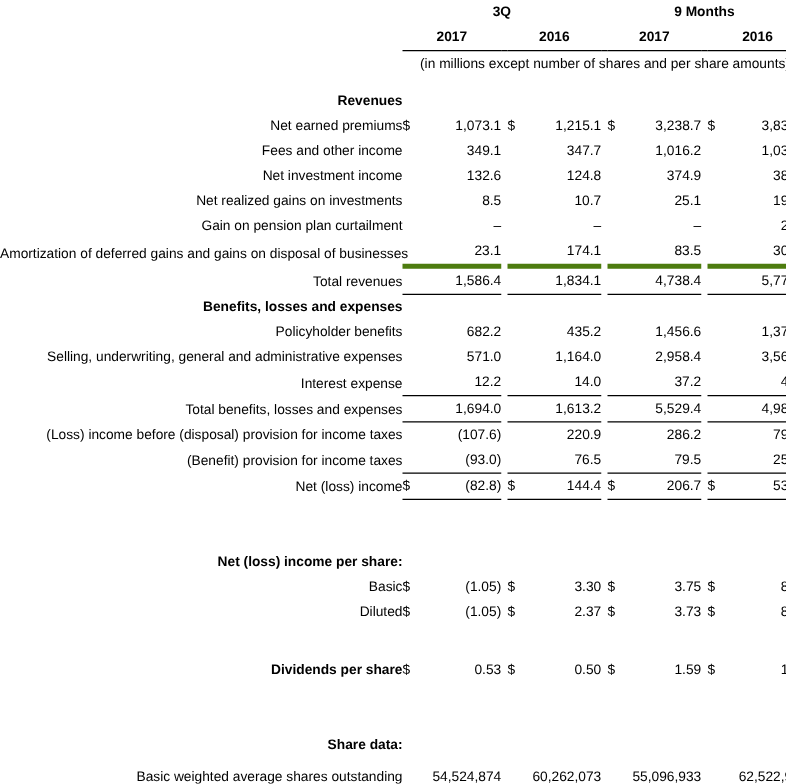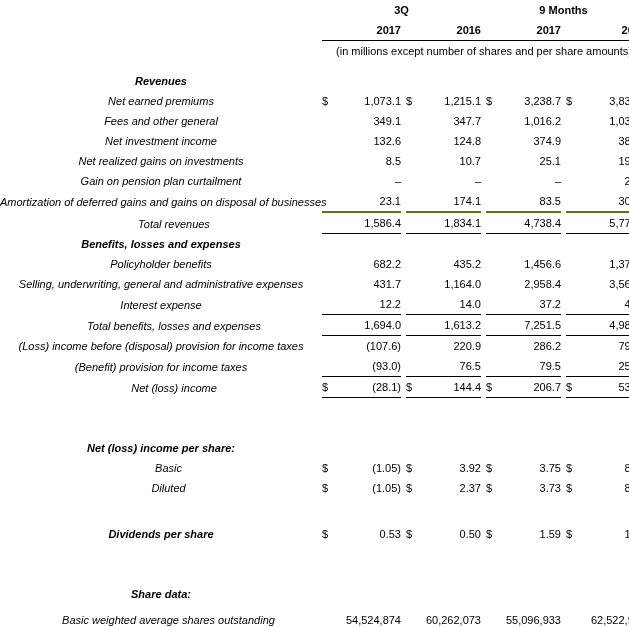--- a/index.html
+++ b/index.html
@@ -41,23 +41,22 @@
   
   col.c-label { width: 322px; }
   col.c-sym   { width: 14px; }
   col.c-num1  { width: 65px; }
   col.c-gap   { width: 5px; }
   col.c-num2  { width: 61px; }
   col.c-num4  { width: 66px; }
 
   
   td.label {
-    text-align: center;
+    text-align: right;
     padding-left: 4px;
-    font-style: italic;
   }
   td.label.section {
     font-weight: bold;
   }
   td.label.indent {
     padding-left: 26px;
     margin-top: 40px;
   }
   td.label.indent-sm {
     padding-left: 15px;
@@ -71,37 +70,37 @@
   td.num {
     text-align: right;
     padding-right: 4px;
   }
   td.dash {
     text-align: right;
     padding-right: 12px;
   }
 
   
-  td.rule-top    { border-top: 2px solid #4d7c0f; }
+  td.rule-top    { border-top: 4px solid #4d7c0f; }
   td.rule-bottom { border-bottom: 1px solid #000; }
 
   
   tr.hdr-rule td.hdr-line { border-bottom: 1px solid #000; }
 
   tr.spacer td { height: 10px; line-height: 10px; }
   tr.spacer-lg td { height: 20px; line-height: 20px; }
   tr.spacer-sm td { height: 6px; line-height: 6px; }
 
   td.hdr-group {
     text-align: center;
     font-weight: bold;
     font-size: 11px;
   }
   td.hdr-year {
-    text-align: right;
+    text-align: center;
     font-weight: bold;
     font-size: 11px;
   }
   td.caption {
     text-align: center;
     font-size: 11px;
   }
 </style>
 </head>
 <body>
@@ -164,21 +163,21 @@
       <td class="num">1,215.1</td>
       <td></td>
       <td class="sym">$</td>
       <td class="num">3,238.7</td>
       <td></td>
       <td class="sym">$</td>
       <td class="num">3,832.6</td>
     </tr>
 
     <tr>
-      <td class="label">Fees and other general</td>
+      <td class="label">Fees and other income</td>
       <td class="sym"></td>
       <td class="num">349.1</td>
       <td></td>
       <td class="sym"></td>
       <td class="num">347.7</td>
       <td></td>
       <td class="sym"></td>
       <td class="num">1,016.2</td>
       <td></td>
       <td class="sym"></td>
@@ -276,21 +275,21 @@
       <td class="sym"></td>
       <td class="num">1,456.6</td>
       <td></td>
       <td class="sym"></td>
       <td class="num">1,379.8</td>
     </tr>
 
     <tr>
       <td class="label">Selling, underwriting, general and administrative expenses</td>
       <td class="sym"></td>
-      <td class="num">431.7</td>
+      <td class="num">571.0</td>
       <td></td>
       <td class="sym"></td>
       <td class="num">1,164.0</td>
       <td></td>
       <td class="sym"></td>
       <td class="num">2,958.4</td>
       <td></td>
       <td class="sym"></td>
       <td class="num">3,561.9</td>
     </tr>
@@ -312,21 +311,21 @@
 
     <tr>
       <td class="label indent">Total benefits, losses and expenses</td>
       <td class="sym rule-bottom"></td>
       <td class="num rule-bottom">1,694.0</td>
       <td></td>
       <td class="sym rule-bottom"></td>
       <td class="num rule-bottom">1,613.2</td>
       <td></td>
       <td class="sym rule-bottom"></td>
-      <td class="num rule-bottom">7,251.5</td>
+      <td class="num rule-bottom">5,529.4</td>
       <td></td>
       <td class="sym rule-bottom"></td>
       <td class="num rule-bottom">4,985.4</td>
     </tr>
 
     <tr>
       <td class="label">(Loss) income before (disposal) provision for income taxes</td>
       <td class="sym"></td>
       <td class="num">(107.6)</td>
       <td></td>
@@ -351,21 +350,21 @@
       <td class="sym rule-bottom"></td>
       <td class="num rule-bottom">79.5</td>
       <td></td>
       <td class="sym rule-bottom"></td>
       <td class="num rule-bottom">259.9</td>
     </tr>
 
     <tr>
       <td class="label indent">Net (loss) income</td>
       <td class="sym rule-bottom">$</td>
-      <td class="num rule-bottom">(28.1)</td>
+      <td class="num rule-bottom">(82.8)</td>
       <td></td>
       <td class="sym rule-bottom">$</td>
       <td class="num rule-bottom">144.4</td>
       <td></td>
       <td class="sym rule-bottom">$</td>
       <td class="num rule-bottom">206.7</td>
       <td></td>
       <td class="sym rule-bottom">$</td>
       <td class="num rule-bottom">534.1</td>
     </tr>
@@ -381,21 +380,21 @@
       <td class="label section">Net (loss) income per share:</td>
       <td colspan="11"></td>
     </tr>
 
     <tr>
       <td class="label indent-sm">Basic</td>
       <td class="sym">$</td>
       <td class="num">(1.05)</td>
       <td></td>
       <td class="sym">$</td>
-      <td class="num">3.92</td>
+      <td class="num">3.30</td>
       <td></td>
       <td class="sym">$</td>
       <td class="num">3.75</td>
       <td></td>
       <td class="sym">$</td>
       <td class="num">8.54</td>
     </tr>
 
     <tr>
       <td class="label indent-sm">Diluted</td>

